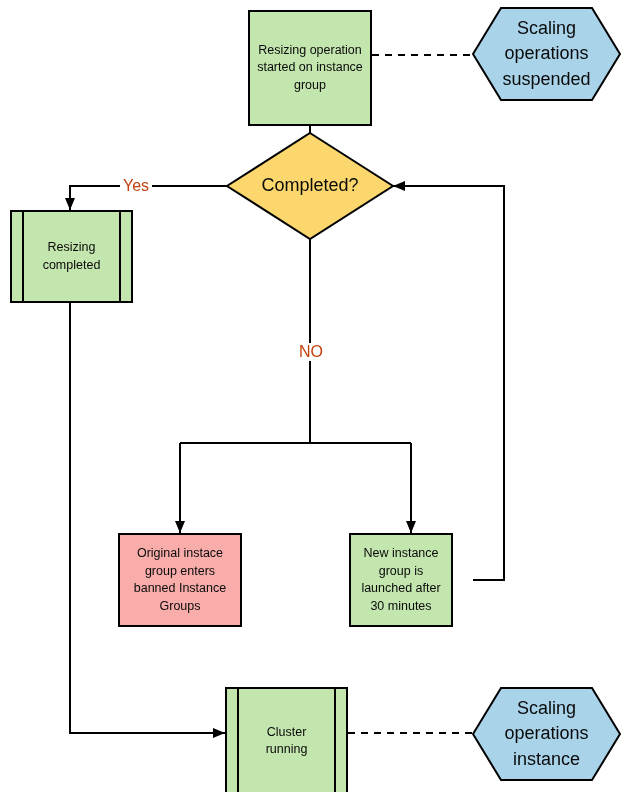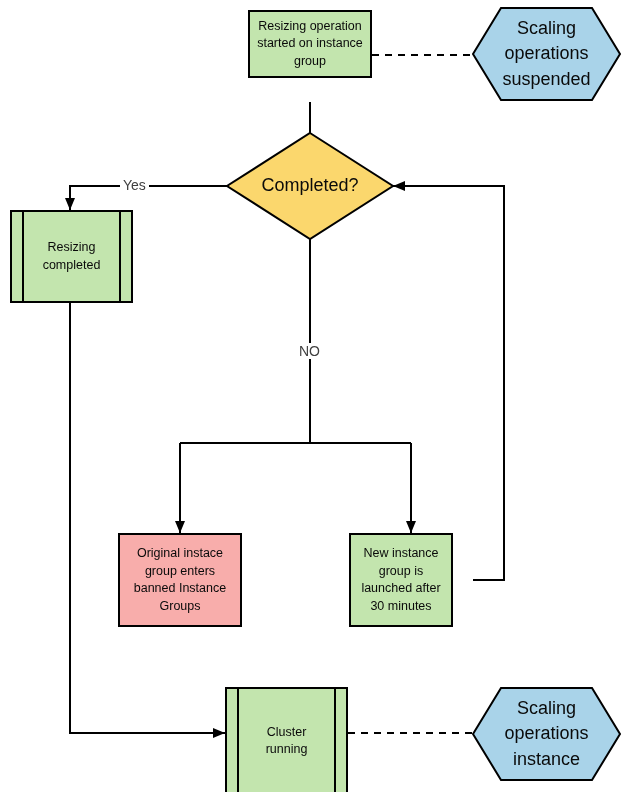--- a/index.html
+++ b/index.html
@@ -16,22 +16,22 @@
   .predefined::before, .predefined::after {
     content:""; position:absolute; top:0; bottom:0; width:2px; background:#000;
   }
   .predefined::before { left:10px; }
   .predefined::after  { right:10px; }
   .overlay {
     position:absolute; display:flex; align-items:center; justify-content:center;
     text-align:center; font-size:18px; line-height:1.4; color:#0a0a0a; pointer-events:none;
   }
   .edge-label {
-    position:absolute; background:#ffffff; padding:0 3px; font-size:14px;
-    color:#404040; 
+    position:absolute; background:#ffffff; padding:0 3px; font-size:16px;
+    color:#c2410c; 
   }
 </style>
 </head>
 <body>
 
 <div class="canvas">
 
   <svg class="layer" width="623" height="792" viewBox="0 0 623 792">
     <defs>
       <marker id="arrow" markerUnits="userSpaceOnUse" markerWidth="13" markerHeight="11" refX="12" refY="5" orient="auto">
@@ -49,21 +49,21 @@
     <path d="M411,443 V533" stroke="#000" stroke-width="2" fill="none" marker-end="url(#arrow)"></path>
     <path d="M473,580 H504 V186 H393" stroke="#000" stroke-width="2" fill="none" marker-end="url(#arrow)"></path>
     <path d="M348,733 H473" stroke="#000" stroke-width="2" fill="none" stroke-dasharray="7 6"></path>
 
     <polygon points="310,133 393,186 310,239 227,186" fill="#fbd76d" stroke="#000" stroke-width="2"></polygon>
 
     <polygon points="473,54 501,8 592,8 620,54 592,100 501,100" fill="#a9d3e9" stroke="#000" stroke-width="2"></polygon>
     <polygon points="473,734 501,688 592,688 620,734 592,780 501,780" fill="#a9d3e9" stroke="#000" stroke-width="2"></polygon>
   </svg>
 
-  <div class="node rect fill-green" style="left:248px; top:10px; width:124px; height:68px; padding:0 3px;">Resizing operation started on instance group</div>
+  <div class="node rect fill-green" style="left:248px; top:10px; width:124px; height:116px; padding:0 3px;">Resizing operation started on instance group</div>
 
   <div class="node rect fill-green predefined" style="left:10px; top:210px; width:123px; height:93px; padding:8px 16px;">Resizing completed</div>
 
   <div class="node rect fill-pink" style="left:118px; top:533px; width:124px; height:94px; padding:16px 4px;">Original instace group enters banned Instance Groups</div>
 
   <div class="node rect fill-green" style="left:349px; top:533px; width:104px; height:94px; padding:8px 5px;">New instance group is launched after 30 minutes</div>
 
   <div class="node rect fill-green predefined" style="left:225px; top:687px; width:123px; height:108px; padding:0 32px;">Cluster running</div>
 
   <div class="overlay" style="left:227px; top:133px; width:166px; height:106px;">Completed?</div>

